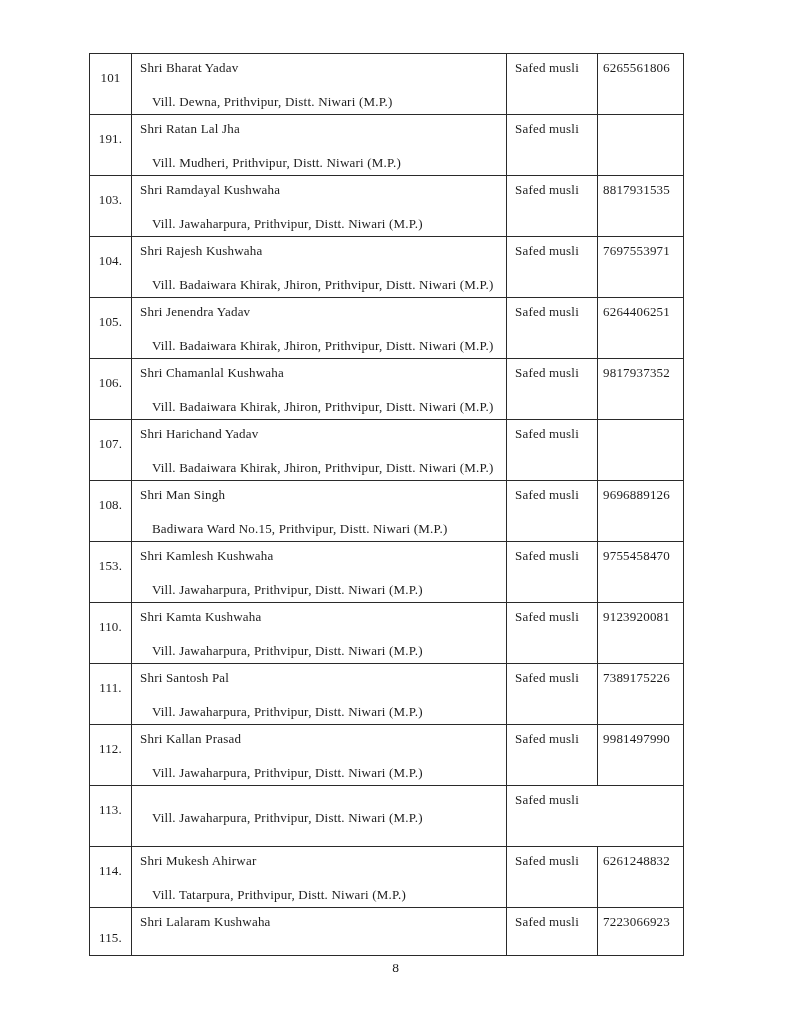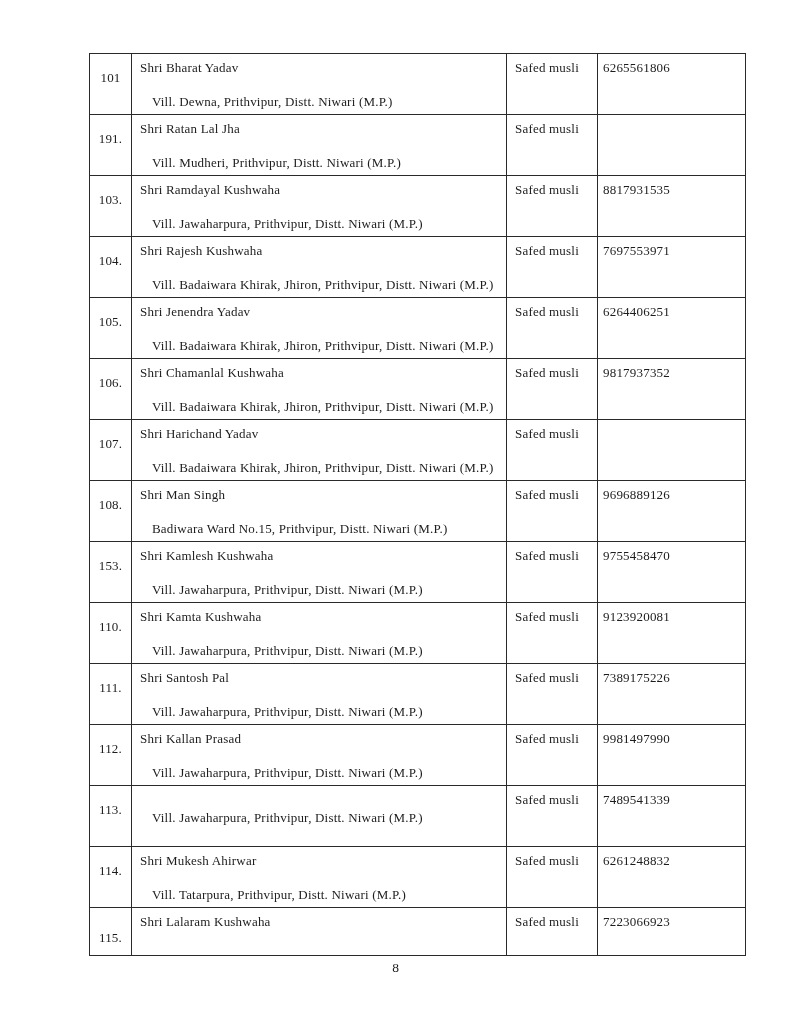--- a/index.html
+++ b/index.html
@@ -15,21 +15,21 @@
   .doc-page {
     position: absolute;
     left: 0; top: 0;
     width: 791px; height: 1024px;
     background: #ffffff;
   }
   .farmer-table {
     position: absolute;
     left: 89px;
     top: 53px;
-    width: 657px;
+    width: 595px;
     border: 1.5px solid #2a2a2a;
     background: #ffffff;
   }
   .t-row {
     display: grid;
     grid-template-columns: 42px 375px 91px auto;
     min-height: 60.7px;
     border-bottom: 1.5px solid #2a2a2a;
   }
   .t-row:last-child {
@@ -194,21 +194,20 @@
       <div class="cell cell-crop">Safed musli</div>
       <div class="cell cell-phone">9981497990</div>
     </div>
 
     <div class="t-row">
       <div class="cell cell-serial">113.</div>
       <div class="cell cell-name-addr">
         <div class="addr-line">Vill. Jawaharpura, Prithvipur, Distt. Niwari (M.P.)</div>
       </div>
       <div class="cell cell-crop">Safed musli</div>
-      <div class="cell cell-phone">7489541339</div>
     </div>
 
     <div class="t-row">
       <div class="cell cell-serial">114.</div>
       <div class="cell cell-name-addr">
         <div class="name-line">Shri Mukesh Ahirwar</div>
         <div class="addr-line">Vill. Tatarpura, Prithvipur, Distt. Niwari (M.P.)</div>
       </div>
       <div class="cell cell-crop">Safed musli</div>
       <div class="cell cell-phone">6261248832</div>

